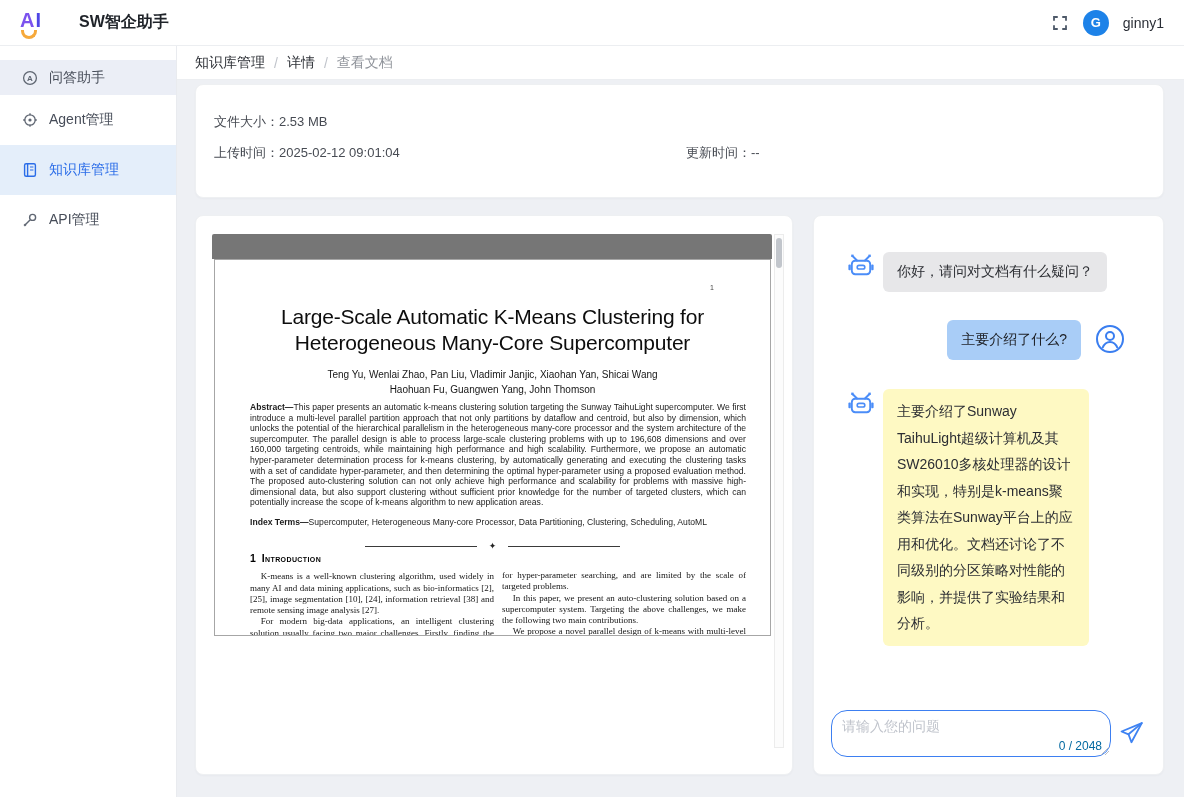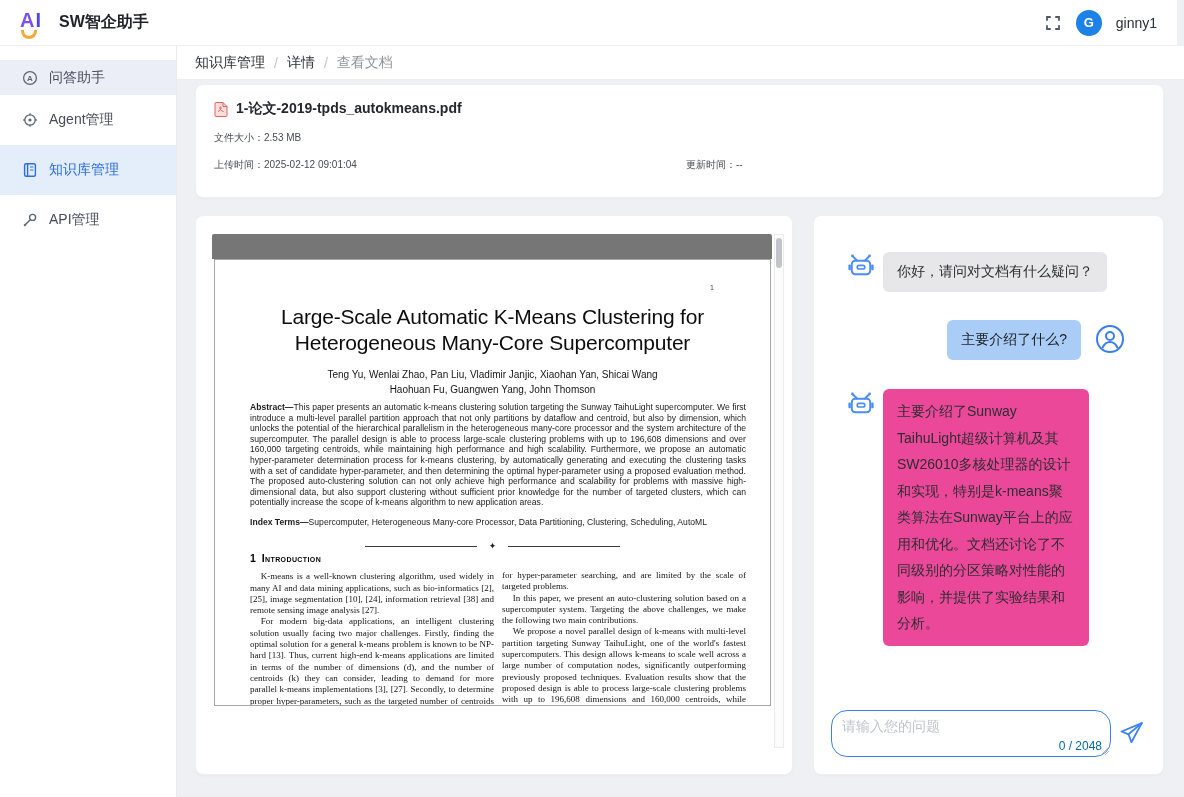--- a/index.html
+++ b/index.html
@@ -1,21 +1,21 @@
 <!DOCTYPE html>
 <html><head>
 <meta charset="utf-8">
 <style>
   * { margin:0; padding:0; box-sizing:border-box; }
   html,body { width:1184px; height:797px; overflow:hidden; }
   body { background:#eef0f4; font-family:"Liberation Sans",sans-serif; position:relative; color:#333; }
 
   
-  .header { position:absolute; top:0; left:0; right:7px; height:46px; background:#fff;
-            border-bottom:1px solid #eceef1; display:flex; align-items:center; padding:0 20px; z-index:10; }
+  .header { position:absolute; top:0; left:0; right:0; height:46px; background:#fff;
+            border-bottom:1px solid #eceef1; display:flex; align-items:center; padding:0 20px; z-index:10;gap:20px; }
   .logo { position:relative; width:30px; height:28px; margin-right:9px; }
   .logo .ai { font-size:20px; font-weight:bold; letter-spacing:1px; color:#7b52ee; }
   .logo .ai .i { color:#4f46e5; }
   .logo .arc { position:absolute; left:1px; bottom:-2px; width:16px; height:9px;
                border:3px solid #f6a93b; border-top:none; border-radius:0 0 16px 16px; }
   .app-title { font-size:16px; font-weight:bold; color:#1f2329;text-align:right; }
   .header-right { margin-left:auto; display:flex; align-items:center; gap:14px; }
   .avatar { width:26px; height:26px; border-radius:50%; background:#1d82e8; color:#fff;
             font-size:13px; font-weight:bold; display:flex; align-items:center; justify-content:center; }
   .user-name { font-size:14px; color:#2a2e36; }
@@ -35,31 +35,31 @@
                 display:flex; align-items:center; padding-left:18px; gap:9px; font-size:14px; }
   .crumb { color:#2f3238; font-weight:500; cursor:pointer; }
   .crumb.current { color:#8f939a; font-weight:400; cursor:default; }
   .crumb-sep { color:#c0c4cb; }
 
   .card { position:absolute; background:#fff; border:1px solid #eef0f2; border-radius:8px;
           box-shadow:0 1px 2px rgba(30,40,60,.03); }
   .file-card { left:18px; top:38px; width:969px; height:114px; padding:15px 18px; }
   .file-title-row { display:flex; align-items:center; gap:7px; }
   .file-name { font-size:14px; font-weight:bold; color:#25272e; }
-  .file-row { display:flex; margin-top:13px; font-size:10px; color:#474b53; }
+  .file-row { display:flex; margin-top:13px; font-size:13px; color:#474b53; }
   .file-cell-wide { width:472px; }
   .file-label { color:#474b53; }
 
   
   .pdf-card { left:18px; top:169px; width:598px; height:560px; }
   .pdf-viewer { position:absolute; left:16px; top:18px; width:572px; height:514px; }
   .pdf-toolbar { position:absolute; left:0; top:0; width:560px; height:25px; background:#767676; border-radius:2px 2px 0 0; }
   .pdf-scroll { position:absolute; right:0; top:0; bottom:0; width:10px; background:#fcfcfc; border:1px solid #ececec; }
   .pdf-thumb { position:absolute; left:1px; top:3px; width:6px; height:30px; border-radius:3px; background:#c2c6cc; }
-  .pdf-page { position:absolute; left:2px; top:25px; width:557px; height:447px; background:#fff;
+  .pdf-page { position:absolute; left:2px; top:25px; width:557px; height:377px; background:#fff;
               border:1px solid #a6a6a6; overflow:hidden; color:#111; }
   .pg-num { position:absolute; top:24px; right:56px; font-size:7px; color:#444; }
   .paper-title { position:absolute; top:44px; left:0; right:0; text-align:center;
                  font-size:21px; line-height:26px; font-weight:500; color:#0d0d0d; letter-spacing:-.2px; }
   .paper-authors { position:absolute; top:107px; left:0; right:0; text-align:center;
                    font-size:10px; line-height:15px; font-weight:400; color:#161616; }
   .paper-abs { position:absolute; top:142px; left:35px; width:496px; font-size:8.6px;
                line-height:10.6px; text-align:justify; color:#1c1c1c; }
   .paper-abs b { font-weight:bold; }
   .paper-index { margin-top:9px; }
@@ -75,21 +75,21 @@
               margin-bottom:7px; color:#000; }
   .sec-head .sc { font-variant:small-caps; letter-spacing:.4px; }
   .pcol-right { padding-top:17px; }
 
   
   .chat-card { left:636px; top:169px; width:351px; height:560px; }
   .bot-avatar { position:absolute; width:28px; height:28px; }
   .chat-bubble { position:absolute; border-radius:6px; font-size:14px; color:#2c2e33; }
   .bubble-bot1 { left:69px; top:36px; background:#e7e7e9; padding:11px 14px; white-space:nowrap; }
   .bubble-user { top:104px; right:82px; background:#a9cdf7; color:#1d1f24; padding:11px 14px; white-space:nowrap; }
-  .bubble-bot2 { left:69px; top:173px; width:206px; background:#ec4899; padding:9px 14px; line-height:26.5px; }
+  .bubble-bot2 { left:69px; top:173px; width:206px; background:#fef9c3; padding:9px 14px; line-height:26.5px; }
   .user-chat-avatar { position:absolute; top:108px; right:38px; width:30px; height:30px; }
 
   .input-wrap { position:absolute; left:17px; top:494px; width:280px; height:47px;
                 border:1px solid #3d7ff1; border-radius:16px; background:#fff; }
   .input-wrap textarea { width:100%; height:100%; border:none; outline:none; resize:none;
                 font-size:14px; color:#333; padding:7px 10px; font-family:"Liberation Sans",sans-serif; background:transparent; }
   .input-wrap textarea::placeholder { color:#c0c4cc; }
   .char-counter { position:absolute; right:8px; bottom:3px; font-size:12px; color:#0369a1; background:#fff; }
   .resize-grip { position:absolute; right:1px; bottom:1px; width:10px; height:10px; cursor:nwse-resize;
                  background:repeating-linear-gradient(135deg, transparent 0 2px, #b9bdc4 2px 3px); 
@@ -157,28 +157,20 @@
 
   <div class="crumb-band">
     <span class="crumb">知识库管理</span>
     <span class="crumb-sep">/</span>
     <span class="crumb">详情</span>
     <span class="crumb-sep">/</span>
     <span class="crumb current">查看文档</span>
   </div>
 
   <div class="card file-card">
-    <div class="file-title-row">
-      <svg width="15" height="16" viewBox="0 0 15 16">
-        <path d="M2 1.5h7l4 4v9a1 1 0 0 1-1 1H2a1 1 0 0 1-1-1v-12a1 1 0 0 1 1-1z" fill="#fbdfdf" stroke="#e4605e" stroke-width="1"></path>
-        <path d="M9 1.5v4h4" fill="none" stroke="#e4605e" stroke-width="1"></path>
-        <path d="M4 10.5c1.5-.4 3.5-2.6 3-4-0.4-1.1-1.6-.5-1.2.8.4 1.4 2.2 3 3.8 3.2" fill="none" stroke="#d9534f" stroke-width=".9"></path>
-      </svg>
-      <span class="file-name">1-论文-2019-tpds_autokmeans.pdf</span>
-    </div>
     <div class="file-row">
       <span class="file-cell-wide"><span class="file-label">文件大小：</span><span>2.53 MB</span></span>
     </div>
     <div class="file-row">
       <span class="file-cell-wide"><span class="file-label">上传时间：</span><span>2025-02-12 09:01:04</span></span>
       <span><span class="file-label">更新时间：</span><span>--</span></span>
     </div>
   </div>
 
   <div class="card pdf-card">

